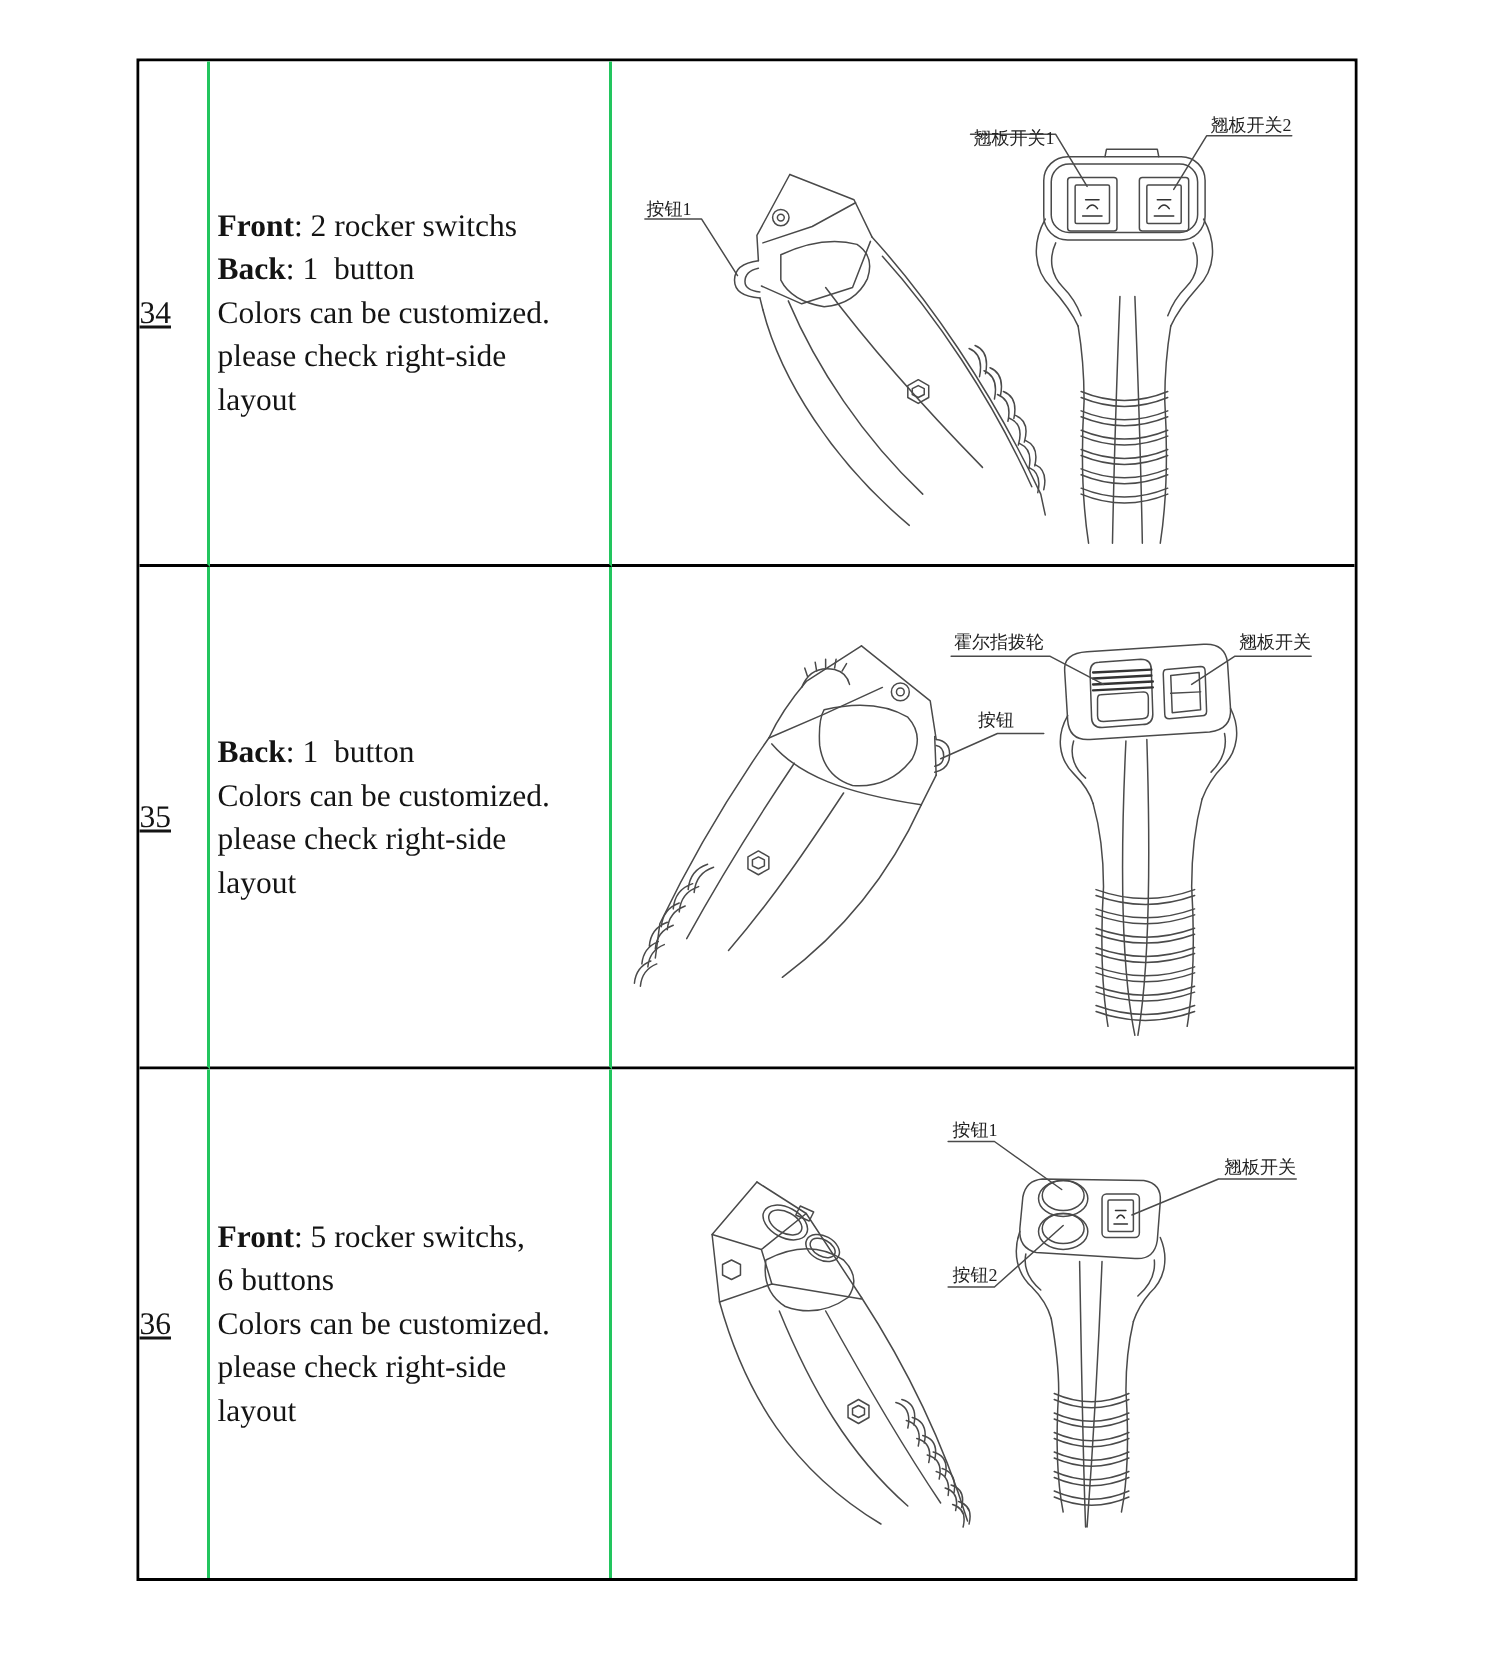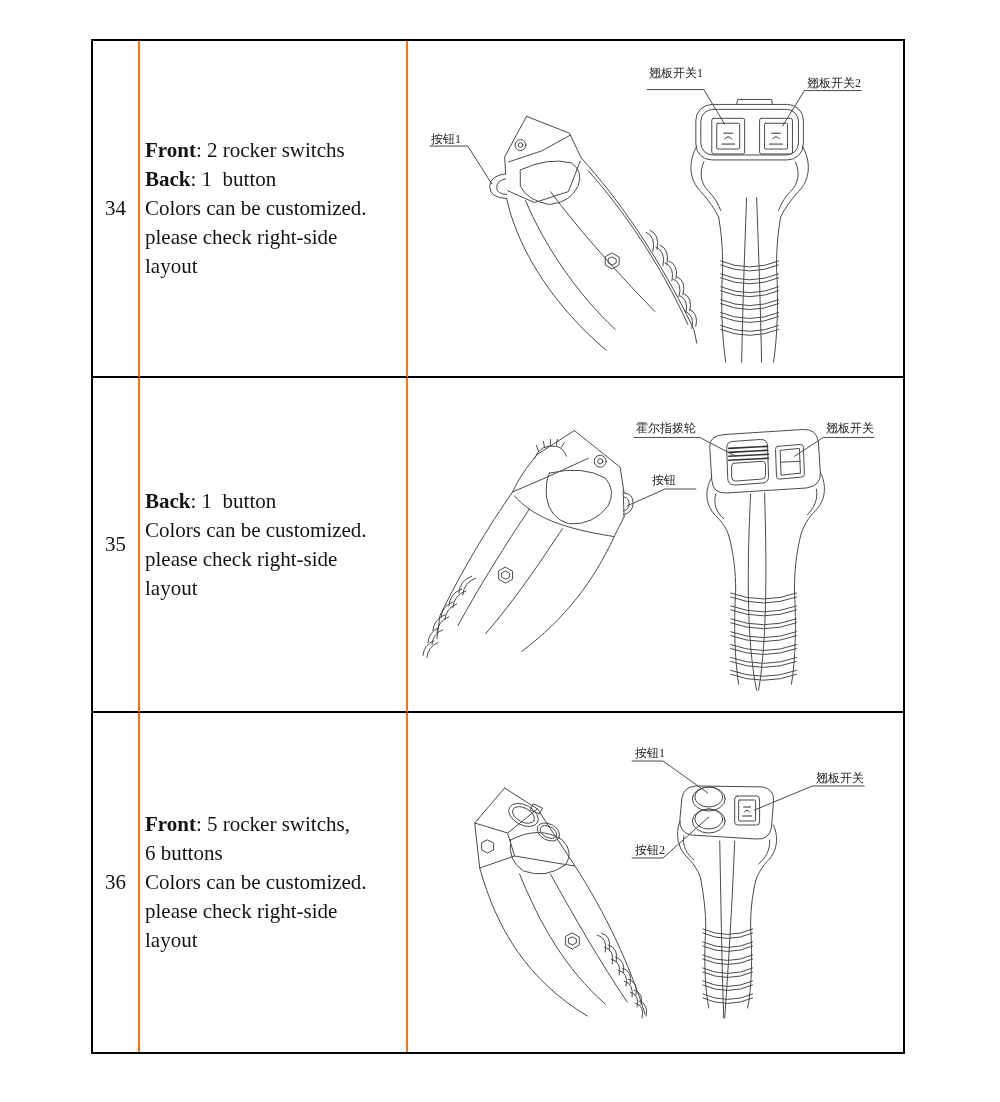--- a/index.html
+++ b/index.html
@@ -6,24 +6,24 @@
   body{
     width:1000px;height:1102px;background:#ffffff;position:relative;
     font-family:"Liberation Serif", serif;color:#141414;overflow:hidden;
   }
   .table-wrap{
     position:absolute;left:91px;top:39px;width:810px;height:1011px;
     border:2px solid #000;display:grid;
     grid-template-columns:47px 268px 1fr;
     grid-template-rows:337px 335px 1fr;
   }
-  .t-cell{box-sizing:border-box;border-right:2px solid #f97316;border-bottom:2px solid #000;position:relative;background:#fff;}
+  .t-cell{box-sizing:border-box;border-right:2px solid #22c55e;border-bottom:2px solid #000;position:relative;background:#fff;}
   .t-cell.last-col{border-right:none;}
   .t-cell.last-row{border-bottom:none;}
-  .num-cell{display:flex;align-items:center;justify-content:center;font-size:21px;}
+  .num-cell{display:flex;align-items:center;justify-content:flex-start;font-size:21px;text-decoration:underline;}
   .desc-cell{display:flex;flex-direction:column;justify-content:center;padding-left:5px;padding-right:2px;}
   .dline{font-size:21px;line-height:29px;white-space:pre-wrap;}
   .dline b{font-weight:bold;}
   .draw-cell{overflow:hidden;}
   .draw-cell svg{position:absolute;left:0;top:0;width:100%;height:100%;}
   .callout{
     position:absolute;font-size:12px;line-height:13px;color:#222;
     white-space:nowrap;font-family:"Liberation Serif", serif;
   }
   path,rect,circle,ellipse{vector-effect:non-scaling-stroke;}
@@ -87,21 +87,21 @@
           <path d="M312,178 C315,196 316,210 316,228 C314,262 315,298 319,324"></path>
           <path d="M374,178 C371,196 370,210 370,228 C372,262 371,298 367,324"></path>
           <path d="M340,158 C338,210 336,270 335,324 M350,158 C352,210 354,270 355,324"></path>
           <path d="M314,222 Q343,234 372,222 M314,226 Q343,238 372,226 M314,235 Q343,247 372,235 M314,239 Q343,251 372,239 M314,248 Q343,260 372,248 M314,252 Q343,264 372,252 M314,261 Q343,273 372,261 M314,265 Q343,277 372,265 M314,274 Q343,286 372,274 M314,278 Q343,290 372,278 M314,287 Q343,299 372,287 M314,291 Q343,303 372,291"></path>
         </g>
 
         <path d="M22,106 H60 L84,144 M240,49 H297 L318,84 M455,50 H398 L376,86"></path>
       </g>
     </svg>
     <div class="callout" style="left:23px;top:92px;">按钮1</div>
-    <div class="callout" style="left:241px;top:26px;">翘板开关1</div>
+    <div class="callout" style="left:241px;top:45px;">翘板开关1</div>
     <div class="callout" style="left:399px;top:36px;text-align:center;">翘板开关2</div>
   </div>
 
   <div class="t-cell num-cell">
     <span>35</span>
   </div>
   <div class="t-cell desc-cell">
     <div class="dline"><b>Back</b><span>: 1  button</span></div>
     <div class="dline"><b></b><span>Colors can be customized.</span></div>
     <div class="dline"><b></b><span>please check right-side</span></div>

